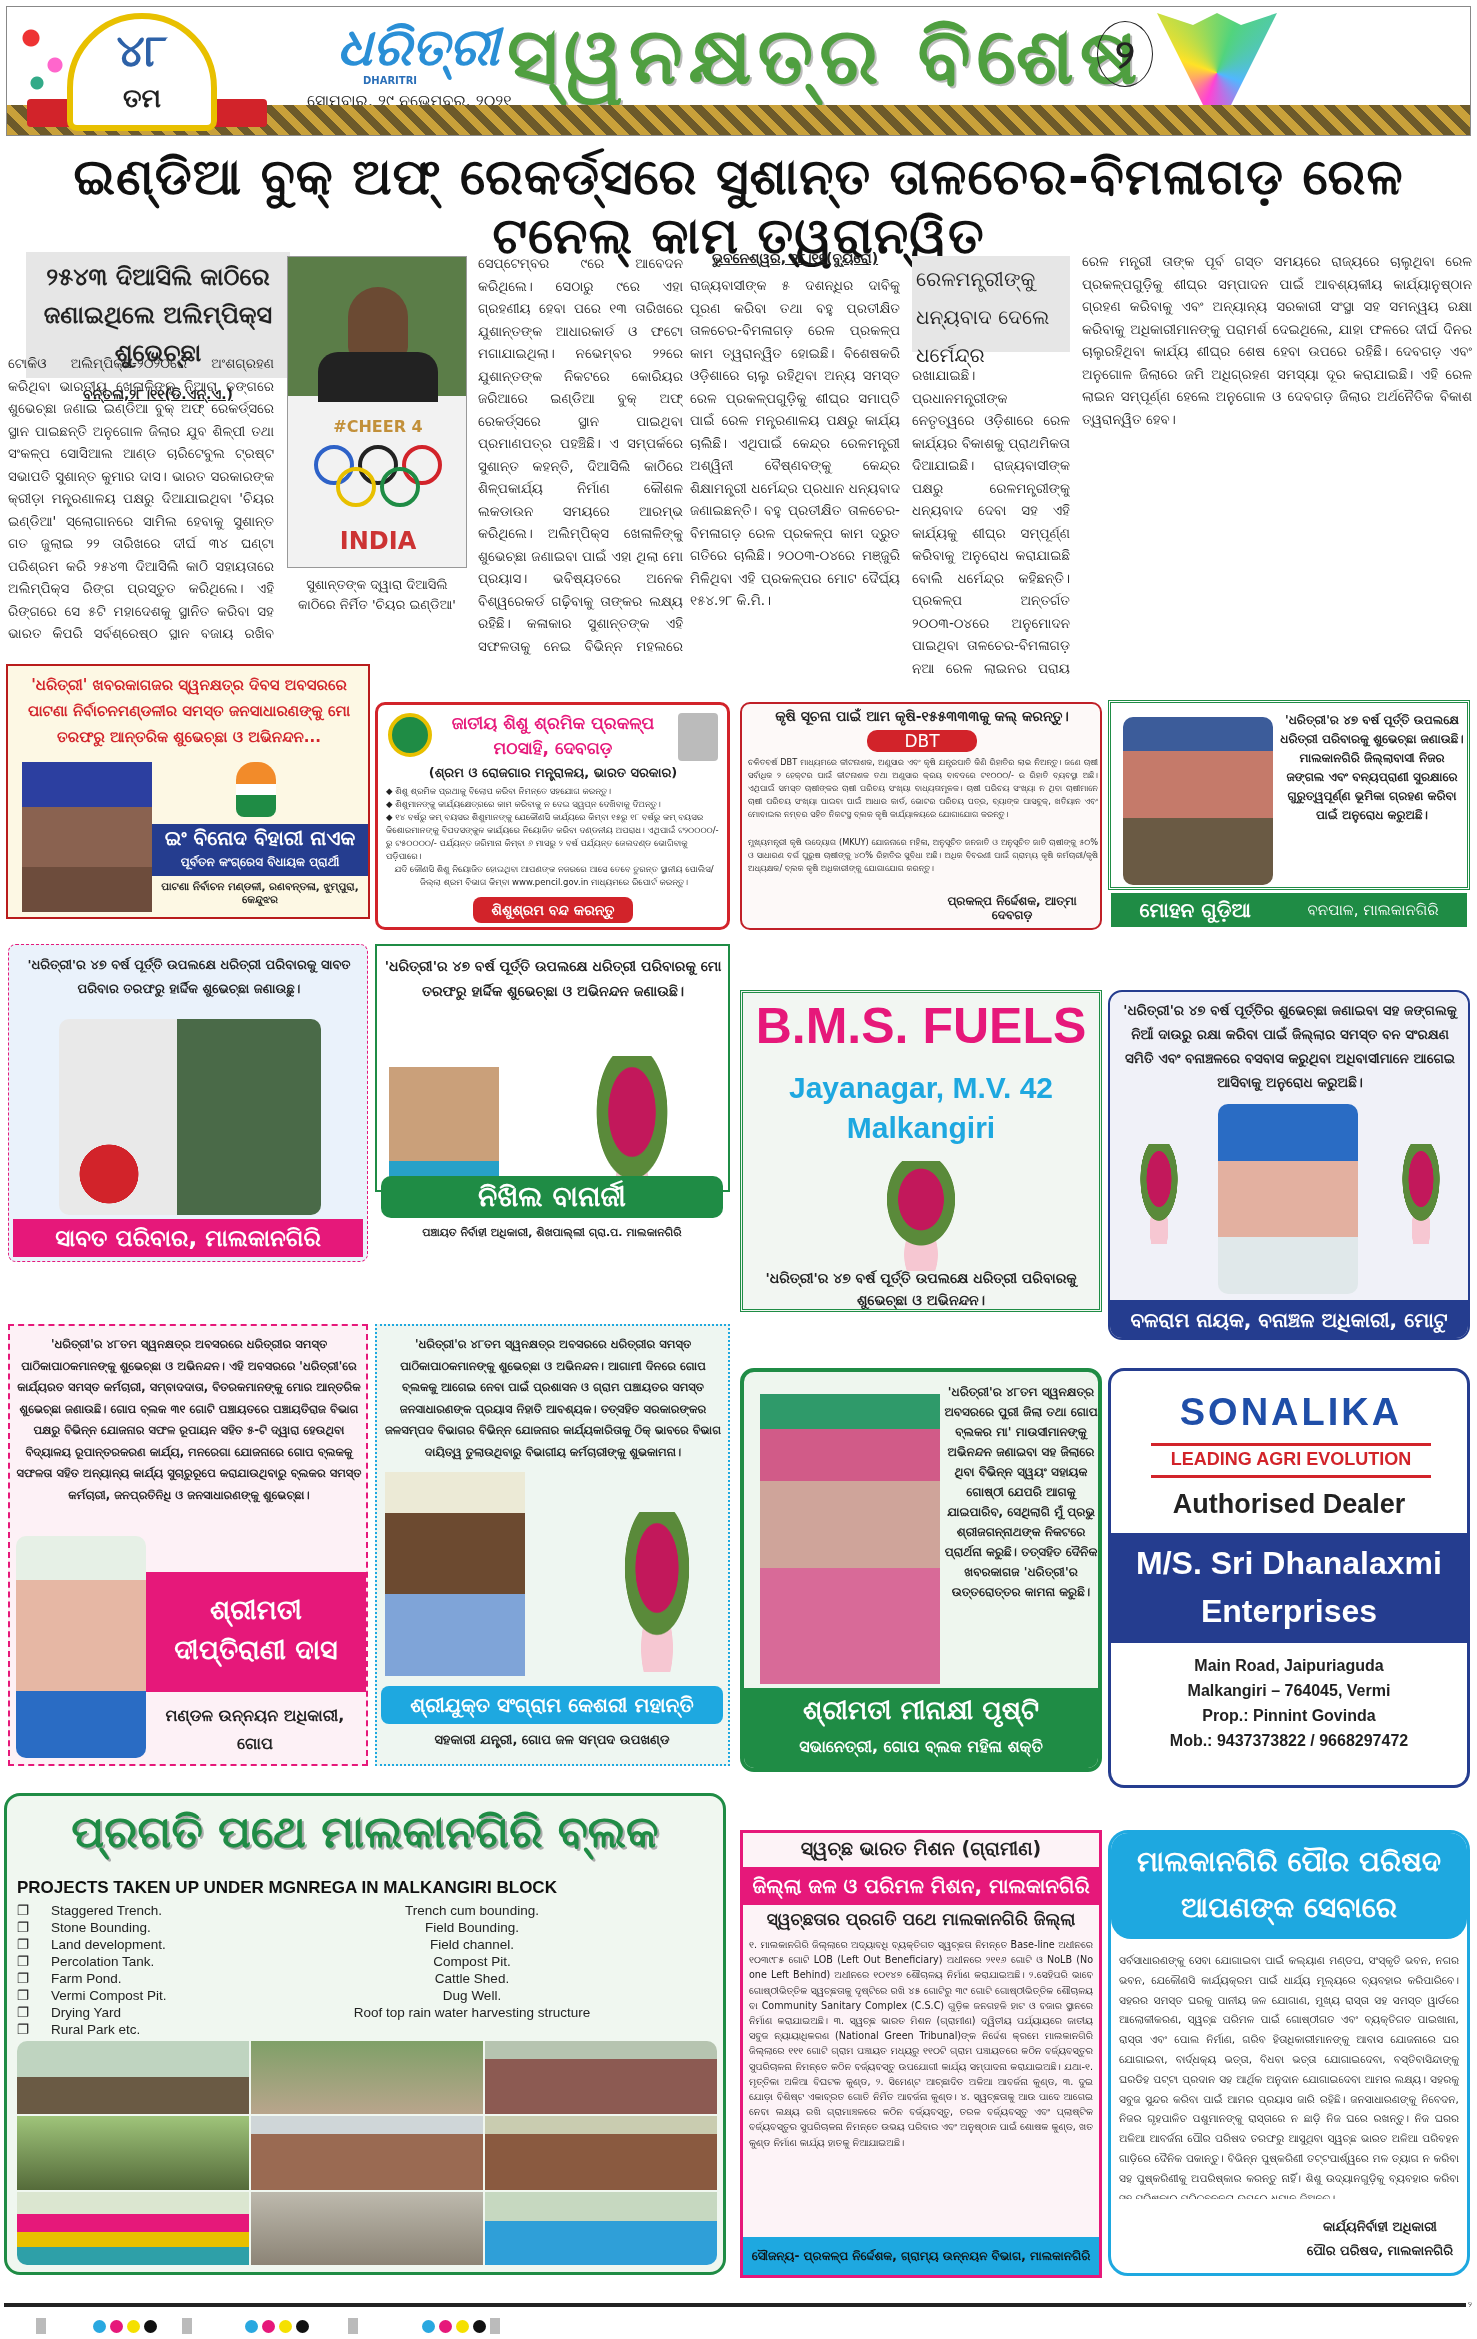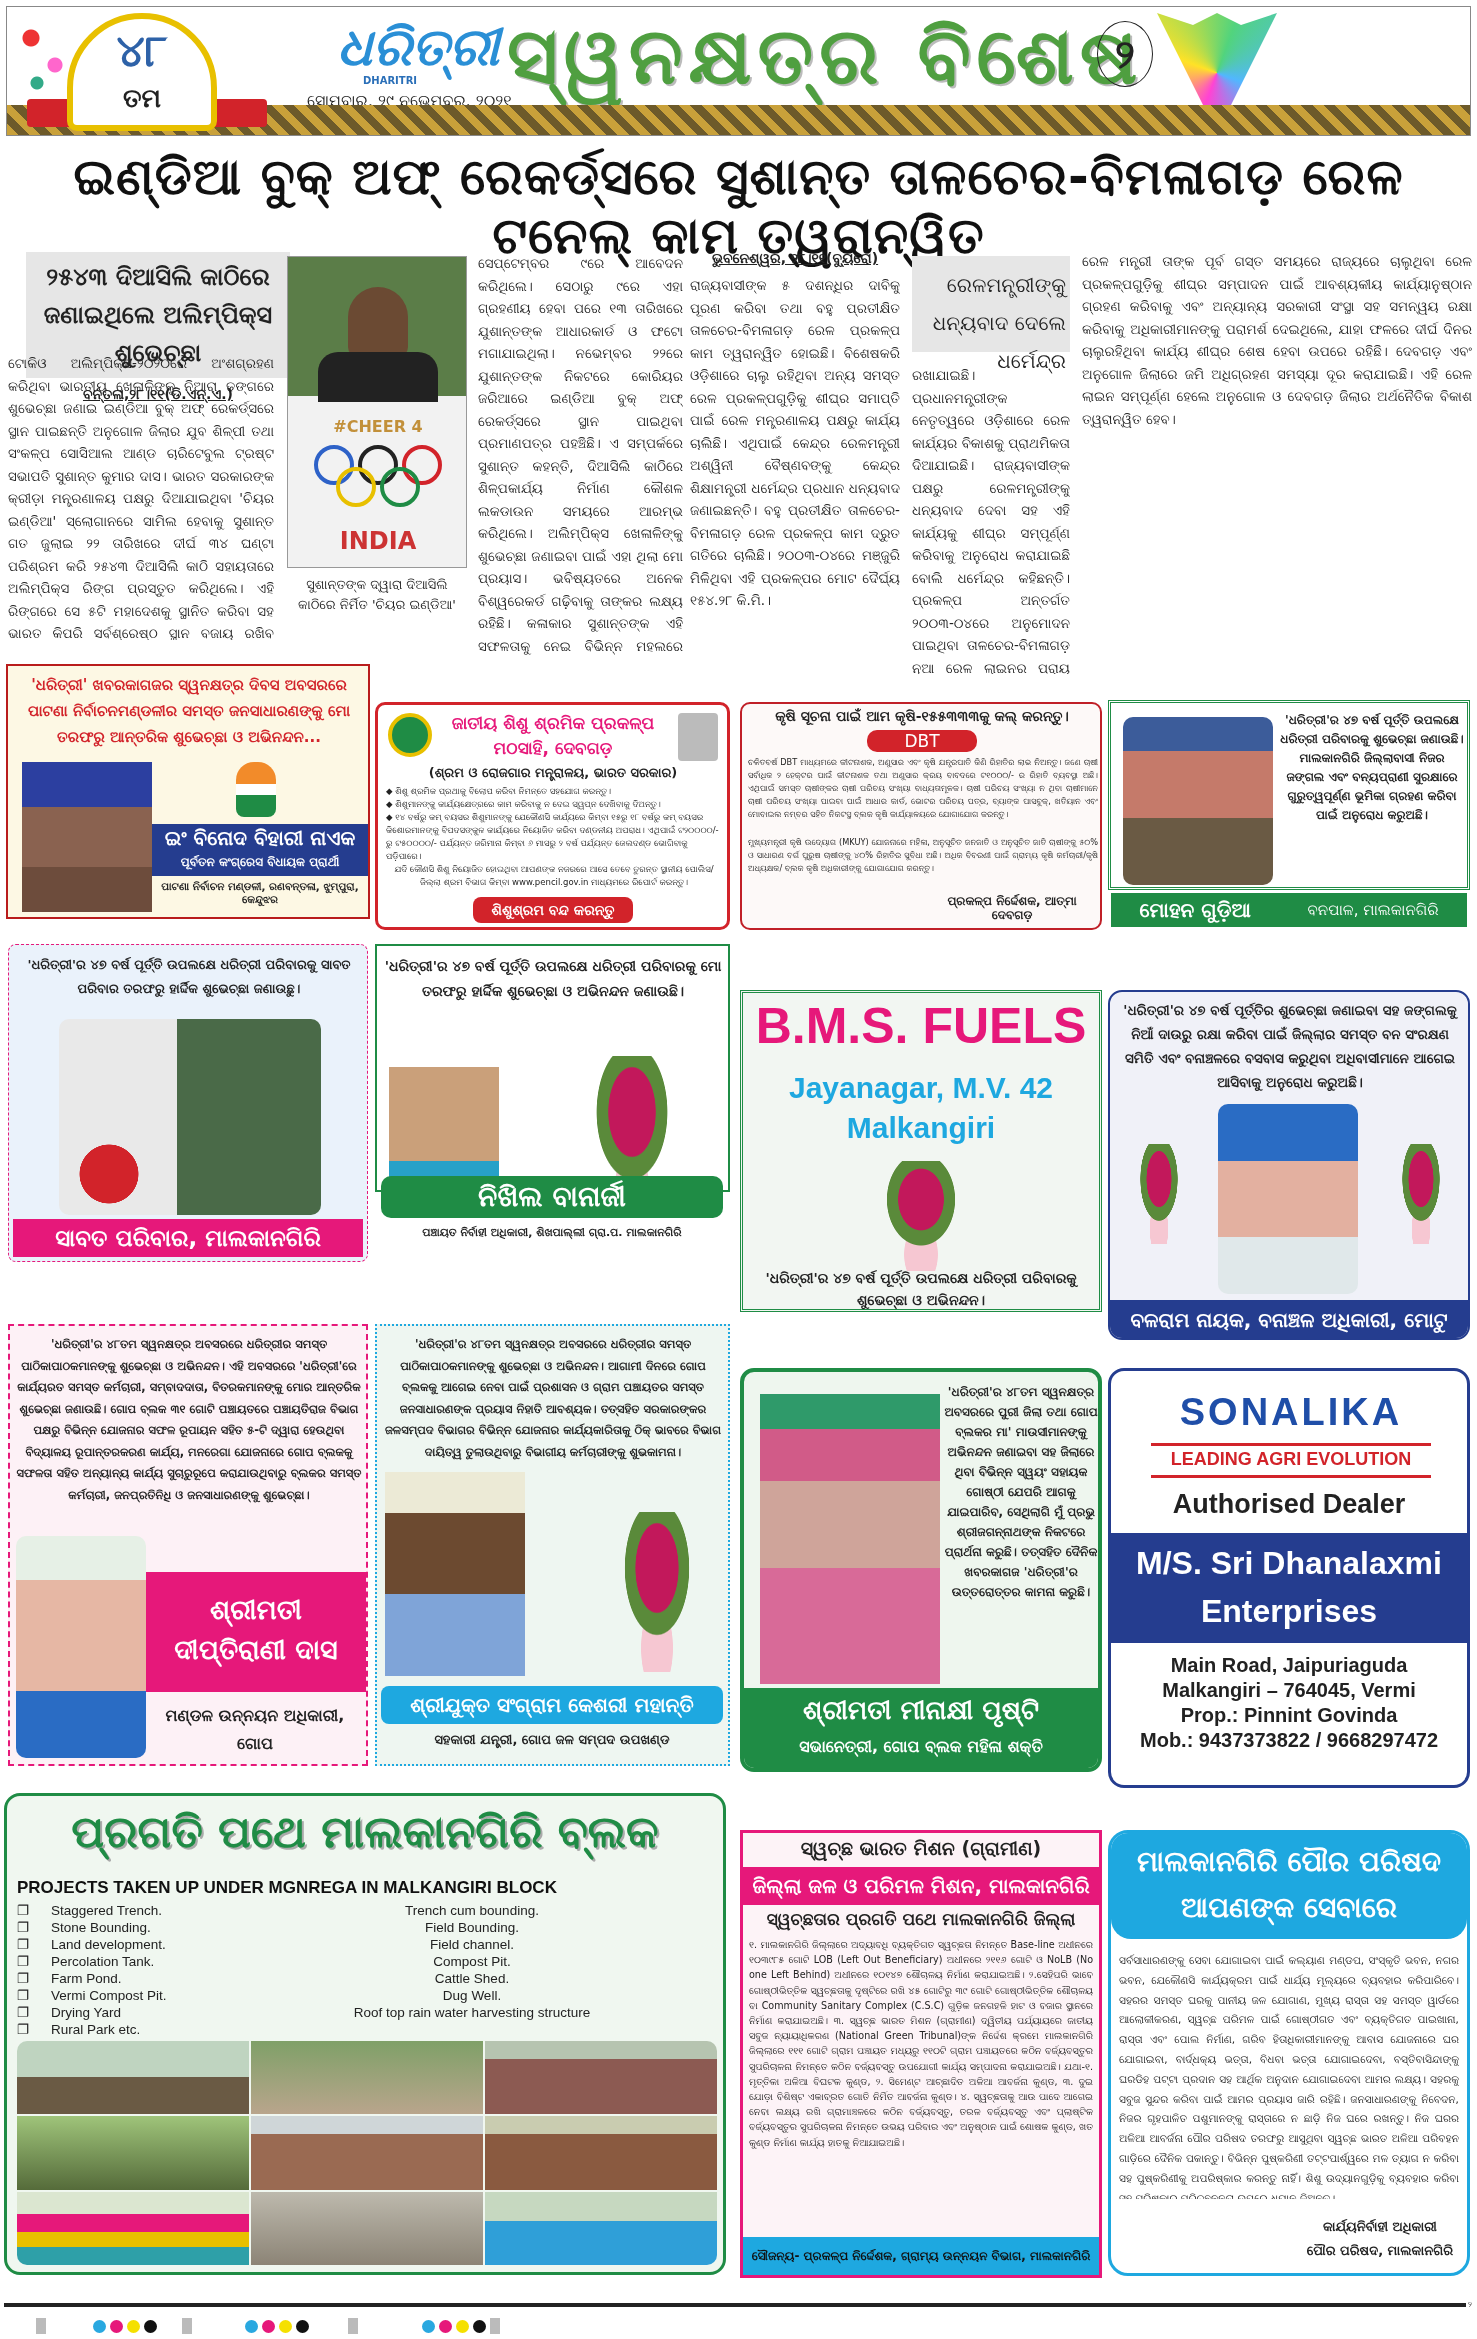--- a/index.html
+++ b/index.html
@@ -75,21 +75,21 @@
         <circle cx="90" cy="44" r="18" fill="none" stroke="#1f8c45" stroke-width="4"></circle>
       </svg>
   </div>
   <div class="abs center" style="left:0;top:270px;width:180px;font-size:24px;font-weight:bold;color:#c33">INDIA</div>
 </div>
 <div class="abs caption" style="left:287px;top:575px;width:180px;">ସୁଶାନ୍ତଙ୍କ ଦ୍ୱାରା ଦିଆସିଲି କାଠିରେ ନିର୍ମିତ 'ଚିୟର ଇଣ୍ଡିଆ'</div>
 <div class="abs col" style="left:478px;top:252px;width:205px;height:408px;">ସେପ୍ଟେମ୍ବର ୯ରେ ଆବେଦନ କରିଥିଲେ। ସେଠାରୁ ୯ରେ ଏହା ଗ୍ରହଣୀୟ ହେବା ପରେ ୧୩ ତାରିଖରେ ଯୁଶାନ୍ତଙ୍କ ଆଧାରକାର୍ଡ ଓ ଫଟୋ ମଗାଯାଇଥିଲା। ନଭେମ୍ବର ୨୨ରେ ଯୁଶାନ୍ତଙ୍କ ନିକଟରେ କୋରିୟର ଜରିଆରେ ଇଣ୍ଡିଆ ବୁକ୍ ଅଫ୍ ରେକର୍ଡ୍ସରେ ସ୍ଥାନ ପାଇଥିବା ପ୍ରମାଣପତ୍ର ପହଞ୍ଚିଛି। ଏ ସମ୍ପର୍କରେ ସୁଶାନ୍ତ କହନ୍ତି, ଦିଆସିଲି କାଠିରେ ଶିଳ୍ପକାର୍ଯ୍ୟ ନିର୍ମାଣ କୌଶଳ ଲକଡାଉନ ସମୟରେ ଆରମ୍ଭ କରିଥିଲେ। ଅଲିମ୍ପିକ୍ସ ଖେଳାଳିଙ୍କୁ ଶୁଭେଚ୍ଛା ଜଣାଇବା ପାଇଁ ଏହା ଥିଲା ମୋ ପ୍ରୟାସ। ଭବିଷ୍ୟତରେ ଅନେକ ବିଶ୍ୱରେକର୍ଡ ଗଢ଼ିବାକୁ ତାଙ୍କର ଲକ୍ଷ୍ୟ ରହିଛି। କଳାକାର ସୁଶାନ୍ତଙ୍କ ଏହି ସଫଳତାକୁ ନେଇ ବିଭିନ୍ନ ମହଲରେ ପ୍ରଶଂସା କରାଯାଇଛି। ଅଫ୍ ରେକର୍ଡ୍ସରେ ସ୍ଥାନ ପାଇବା ପରେ ଏବେ ତାଙ୍କୁ ନିକଟରୁ ଶୁଭେଚ୍ଛା ମିଳୁଛି।</div>
 
 <div class="abs dateline" style="left:690px;top:250px;width:210px;margin:0">ଭୁବନେଶ୍ୱର, ୨୮।୧୧(ବ୍ୟୁରୋ)</div>
 <div class="abs col" style="left:690px;top:274px;width:210px;height:400px;">ରାଜ୍ୟବାସୀଙ୍କ ୫ ଦଶନ୍ଧିର ଦାବିକୁ ପୂରଣ କରିବା ତଥା ବହୁ ପ୍ରତୀକ୍ଷିତ ତାଳଚେର-ବିମଳାଗଡ଼ ରେଳ ପ୍ରକଳ୍ପ କାମ ତ୍ୱରାନ୍ୱିତ ହୋଇଛି। ବିଶେଷକରି ଓଡ଼ିଶାରେ ଚାଲୁ ରହିଥିବା ଅନ୍ୟ ସମସ୍ତ ରେଳ ପ୍ରକଳ୍ପଗୁଡ଼ିକୁ ଶୀଘ୍ର ସମାପ୍ତି ପାଇଁ ରେଳ ମନ୍ତ୍ରଣାଳୟ ପକ୍ଷରୁ କାର୍ଯ୍ୟ ଚାଲିଛି। ଏଥିପାଇଁ କେନ୍ଦ୍ର ରେଳମନ୍ତ୍ରୀ ଅଶ୍ୱିନୀ ବୈଷ୍ଣବଙ୍କୁ କେନ୍ଦ୍ର ଶିକ୍ଷାମନ୍ତ୍ରୀ ଧର୍ମେନ୍ଦ୍ର ପ୍ରଧାନ ଧନ୍ୟବାଦ ଜଣାଇଛନ୍ତି। ବହୁ ପ୍ରତୀକ୍ଷିତ ତାଳଚେର-ବିମଳାଗଡ଼ ରେଳ ପ୍ରକଳ୍ପ କାମ ଦ୍ରୁତ ଗତିରେ ଚାଲିଛି। ୨୦୦୩-୦୪ରେ ମଞ୍ଜୁରି ମିଳିଥିବା ଏହି ପ୍ରକଳ୍ପର ମୋଟ ଦୈର୍ଘ୍ୟ ୧୫୪.୨୮ କି.ମି.।</div>
-<div class="abs" style="left:912px;top:256px;width:158px;height:96px;background:#e6e6e6;font-size:20px;text-align:right;line-height:38px;padding:10px 4px">ରେଳମନ୍ତ୍ରୀଙ୍କୁ ଧନ୍ୟବାଦ ଦେଲେ ଧର୍ମେନ୍ଦ୍ର</div>
+<div class="abs" style="left:912px;top:256px;width:158px;height:96px;background:#e6e6e6;font-size:20px;text-align:left;line-height:38px;padding:4px 4px">ରେଳମନ୍ତ୍ରୀଙ୍କୁ ଧନ୍ୟବାଦ ଦେଲେ ଧର୍ମେନ୍ଦ୍ର</div>
 <div class="abs col" style="left:912px;top:364px;width:158px;height:310px;">ରଖାଯାଇଛି। ପ୍ରଧାନମନ୍ତ୍ରୀଙ୍କ ନେତୃତ୍ୱରେ ଓଡ଼ିଶାରେ ରେଳ କାର୍ଯ୍ୟର ବିକାଶକୁ ପ୍ରାଥମିକତା ଦିଆଯାଇଛି। ରାଜ୍ୟବାସୀଙ୍କ ପକ୍ଷରୁ ରେଳମନ୍ତ୍ରୀଙ୍କୁ ଧନ୍ୟବାଦ ଦେବା ସହ ଏହି କାର୍ଯ୍ୟକୁ ଶୀଘ୍ର ସମ୍ପୂର୍ଣ୍ଣ କରିବାକୁ ଅନୁରୋଧ କରାଯାଇଛି ବୋଲି ଧର୍ମେନ୍ଦ୍ର କହିଛନ୍ତି। ପ୍ରକଳ୍ପ ଅନ୍ତର୍ଗତ ୨୦୦୩-୦୪ରେ ଅନୁମୋଦନ ପାଇଥିବା ତାଳଚେର-ବିମଳାଗଡ଼ ନୂଆ ରେଳ ଲାଇନର ପ୍ରାୟ ୧୫୪ କି.ମି. ମଧ୍ୟରୁ ଅଧିକାଂଶ କାମ ସରିଛି। ଟନେଲ୍ କାର୍ଯ୍ୟ ଶେଷ ପର୍ଯ୍ୟାୟରେ ଅଛି।</div>
 <div class="abs col" style="left:1082px;top:250px;width:390px;height:424px;">ରେଳ ମନ୍ତ୍ରୀ ତାଙ୍କ ପୂର୍ବ ଗସ୍ତ ସମୟରେ ରାଜ୍ୟରେ ଚାଲୁଥିବା ରେଳ ପ୍ରକଳ୍ପଗୁଡ଼ିକୁ ଶୀଘ୍ର ସମ୍ପାଦନ ପାଇଁ ଆବଶ୍ୟକୀୟ କାର୍ଯ୍ୟାନୁଷ୍ଠାନ ଗ୍ରହଣ କରିବାକୁ ଏବଂ ଅନ୍ୟାନ୍ୟ ସରକାରୀ ସଂସ୍ଥା ସହ ସମନ୍ୱୟ ରକ୍ଷା କରିବାକୁ ଅଧିକାରୀମାନଙ୍କୁ ପରାମର୍ଶ ଦେଇଥିଲେ, ଯାହା ଫଳରେ ଦୀର୍ଘ ଦିନର ଚାଲୁରହିଥିବା କାର୍ଯ୍ୟ ଶୀଘ୍ର ଶେଷ ହେବା ଉପରେ ରହିଛି। ଦେବଗଡ଼ ଏବଂ ଅନୁଗୋଳ ଜିଲାରେ ଜମି ଅଧିଗ୍ରହଣ ସମସ୍ୟା ଦୂର କରାଯାଇଛି। ଏହି ରେଳ ଲାଇନ ସମ୍ପୂର୍ଣ୍ଣ ହେଲେ ଅନୁଗୋଳ ଓ ଦେବଗଡ଼ ଜିଲାର ଅର୍ଥନୈତିକ ବିକାଶ ତ୍ୱରାନ୍ୱିତ ହେବ।</div>
 
 <div class="abs" style="left:6px;top:664px;width:364px;height:255px;border:2px solid #b91c1c;background:#fdf8e4">
   <div class="abs center red" style="left:8px;top:6px;width:346px;font-size:15px;font-weight:bold;line-height:26px">'ଧରିତ୍ରୀ' ଖବରକାଗଜର ସ୍ୱନକ୍ଷତ୍ର ଦିବସ ଅବସରରେ ପାଟଣା ନିର୍ବାଚନମଣ୍ଡଳୀର ସମସ୍ତ ଜନସାଧାରଣଙ୍କୁ ମୋ ତରଫରୁ ଆନ୍ତରିକ ଶୁଭେଚ୍ଛା ଓ ଅଭିନନ୍ଦନ...</div>
   <div class="abs face" style="left:14px;top:96px;width:130px;height:150px;background:linear-gradient(#2c3fa0 0 30%,#8a6250 30% 70%,#6d4c3c 70%);border-radius:0"></div>
   <div class="abs" style="left:228px;top:96px;width:40px;height:55px;background:linear-gradient(#f28b2a 0 40%,#fff 40% 60%,#1f8c45 60%);border-radius:18px 18px 8px 8px"></div>
   <div class="abs bluebar center" style="left:144px;top:158px;width:216px;height:52px;">
     <div style="font-size:20px;font-weight:bold;line-height:28px">ଇଂ ବିନୋଦ ବିହାରୀ ନାଏକ</div>
     <div style="font-size:12px;font-weight:bold;line-height:20px;color:#fff">ପୂର୍ବତନ କଂଗ୍ରେସ ବିଧାୟକ ପ୍ରାର୍ଥୀ</div>
@@ -193,21 +193,21 @@
 <div class="abs" style="left:1108px;top:1368px;width:362px;height:420px;border:3px solid #253d8f;border-radius:16px;background:#fff">
   <div class="abs center" style="left:10px;top:20px;width:340px;font-size:38px;font-weight:bold;color:#1f4ea8;letter-spacing:3px;font-family:'Liberation Sans',sans-serif">SONALIKA</div>
   <div class="abs" style="left:40px;top:72px;width:280px;height:3px;background:#d2232a"></div>
   <div class="abs center" style="left:10px;top:78px;width:340px;font-size:18px;font-weight:bold;color:#d2232a;font-family:'Liberation Sans',sans-serif">LEADING AGRI EVOLUTION</div>
   <div class="abs" style="left:40px;top:104px;width:280px;height:3px;background:#d2232a"></div>
   <div class="abs center" style="left:0;top:118px;width:356px;font-size:27px;font-weight:bold;color:#222;font-family:'Liberation Sans',sans-serif">Authorised Dealer</div>
   <div class="abs bluebar center" style="left:0;top:162px;width:356px;height:110px;font-family:'Liberation Sans',sans-serif;font-size:32px;font-weight:bold;line-height:48px;padding-top:6px">
     <div>M/S. Sri Dhanalaxmi</div>
     <div>Enterprises</div>
   </div>
-  <div class="abs center" style="left:0;top:282px;width:356px;font-family:'Liberation Sans',sans-serif;font-size:20px;font-weight:bold;line-height:25px">
+  <div class="abs center" style="left:0;top:282px;width:356px;font-family:'Liberation Sans',sans-serif;font-size:16px;font-weight:bold;line-height:25px">
     <div>Main Road, Jaipuriaguda</div>
     <div>Malkangiri – 764045, Vermi</div>
     <div>Prop.: Pinnint Govinda</div>
     <div>Mob.: 9437373822 / 9668297472</div>
   </div>
 </div>
 
 <div class="abs box" style="left:4px;top:1793px;width:722px;height:482px;border-color:#1f8c45;border-width:3px;background:#f0f7f0;border-radius:16px">
   <div class="abs center" style="left:0;top:10px;width:716px;font-size:44px;font-weight:bold;color:#1f8c45;text-shadow:2px 2px 0 #aaa">ପ୍ରଗତି ପଥେ ମାଲକାନଗିରି ବ୍ଲକ</div>
   <div class="abs" style="left:10px;top:82px;width:700px;font-size:17px;font-weight:bold;color:#111;font-family:'Liberation Sans',sans-serif">PROJECTS TAKEN UP UNDER MGNREGA IN MALKANGIRI BLOCK</div>

